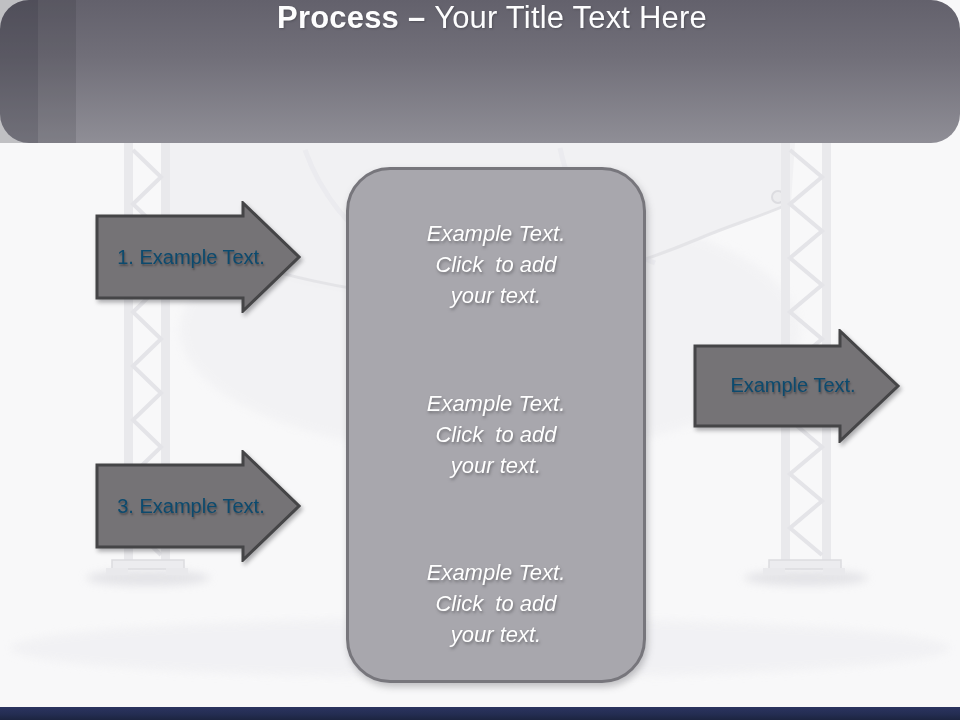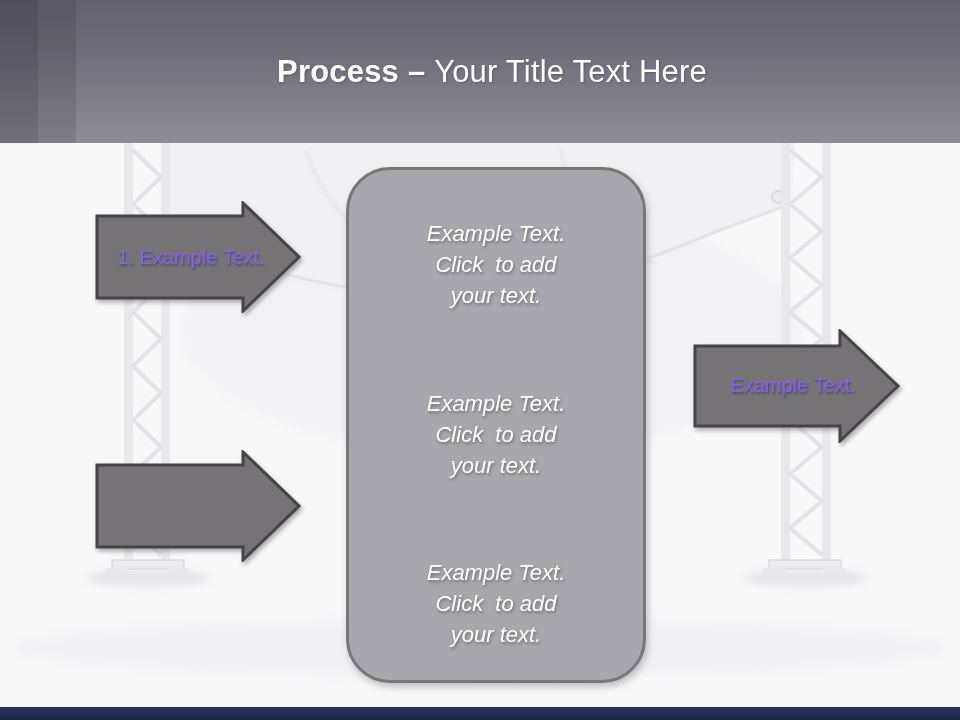--- a/index.html
+++ b/index.html
@@ -4,41 +4,41 @@
 <style>
   html,body{margin:0;padding:0;background:#ffffff;}
   .slide{
     position:relative;width:960px;height:720px;overflow:hidden;
     background:#f8f8f9;font-family:"Liberation Sans",sans-serif;
   }
   
   .header{
     position:absolute;left:0;top:0;width:960px;height:143px;
     background:linear-gradient(180deg,#63616c 0%,#716f79 40%,#8f8e96 100%);
-    display:flex;align-items:center;justify-content:center;
+    display:flex;align-items:flex-start;justify-content:center;border-radius:29px;
   }
   .accent-strip{position:absolute;top:0;height:143px;}
   .strip-1{left:0;width:38px;background:rgba(25,23,34,0.25);}
   .strip-2{left:38px;width:38px;background:rgba(25,23,34,0.13);}
   .title{
     margin:0;padding-left:24px;color:#fdfdfe;font-size:31px;font-weight:400;
     letter-spacing:0.2px;text-shadow:1px 1px 2px rgba(40,40,45,0.35);
     white-space:pre;
   }
   .t-bold{font-weight:700;}
   .t-sep{font-weight:700;white-space:pre;}
   
   .backdrop{position:absolute;left:0;top:0;width:960px;height:720px;pointer-events:none;}
   
   .arrow{position:absolute;width:210px;height:112px;}
   .arrow svg{display:block;filter:drop-shadow(2px 3px 2px rgba(80,80,85,0.45));}
   .arrow polygon{fill:#757376;stroke:#454547;stroke-width:3;stroke-linejoin:miter;}
   .arrow-label{
     position:absolute;top:0;height:112px;display:flex;align-items:center;justify-content:center;
-    color:#8b5cf6;font-size:20px;text-shadow:1px 2px 2px rgba(45,45,50,0.55);
+    color:#0c4a6e;font-size:20px;text-shadow:1px 2px 2px rgba(45,45,50,0.55);
     white-space:pre;
   }
   .arrow-left .arrow-label{left:10px;width:172px;}
   .arrow-right .arrow-label{left:14px;width:172px;}
   
   .panel{
     position:absolute;left:346px;top:167px;width:288px;height:432px;
     background:#a8a7ad;border:3px solid #77767c;border-radius:44px;
     box-shadow:2px 4px 7px rgba(90,90,95,0.35);
     display:flex;flex-direction:column;justify-content:space-between;
@@ -109,20 +109,21 @@
       <polygon points="2,15 148,15 148,2 204,56 148,110 148,97 2,97"></polygon>
     </svg>
     <div class="arrow-label">1. Example Text.</div>
   </div>
 
 
   <div class="arrow arrow-left" style="left:95px;top:450px;">
     <svg width="206" height="112" viewBox="0 0 206 112">
       <polygon points="2,15 148,15 148,2 204,56 148,110 148,97 2,97"></polygon>
     </svg>
+    <div class="arrow-label">3. Example Text.</div>
   </div>
 
   <div class="arrow arrow-right" style="left:693px;top:329px;">
     <svg width="208" height="114" viewBox="0 0 208 114">
       <polygon points="2,17 147,17 147,2 205,57 147,112 147,97 2,97"></polygon>
     </svg>
     <div class="arrow-label">Example Text.</div>
   </div>
 
   <div class="panel">

